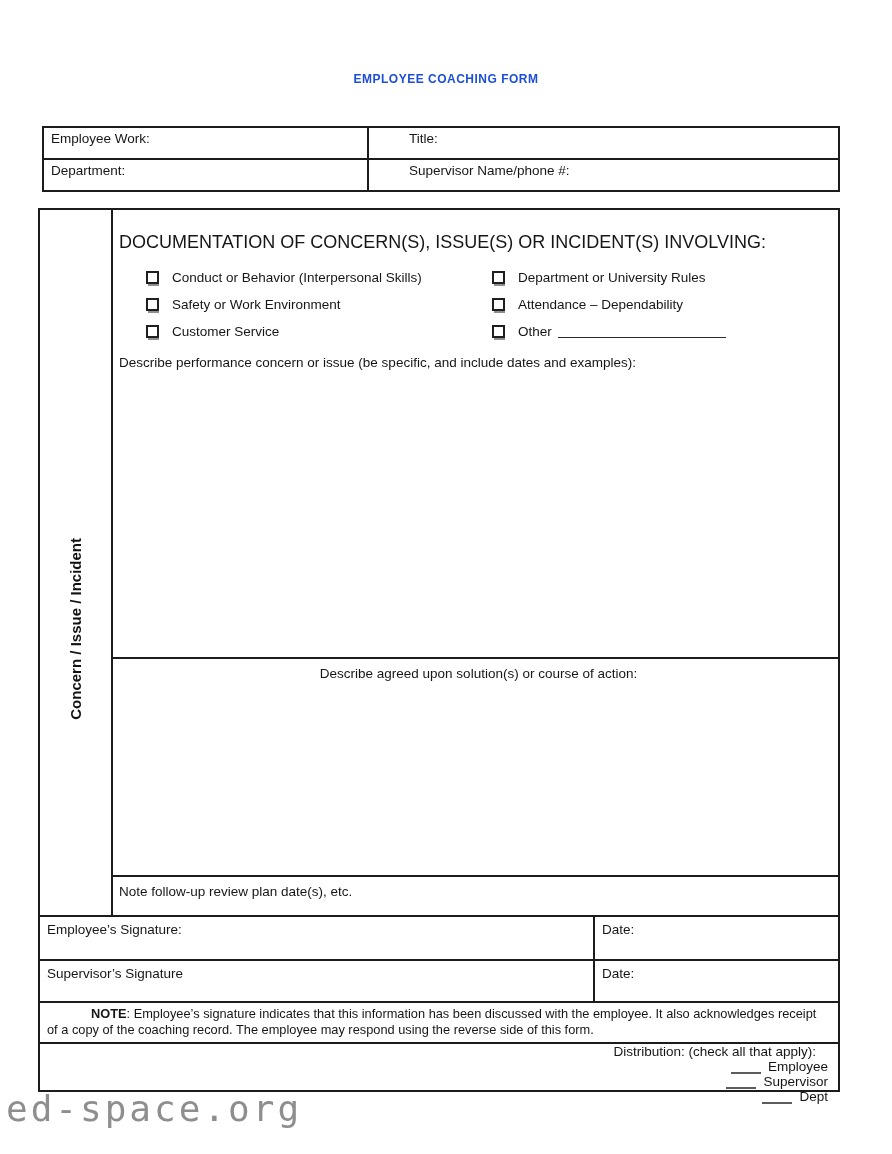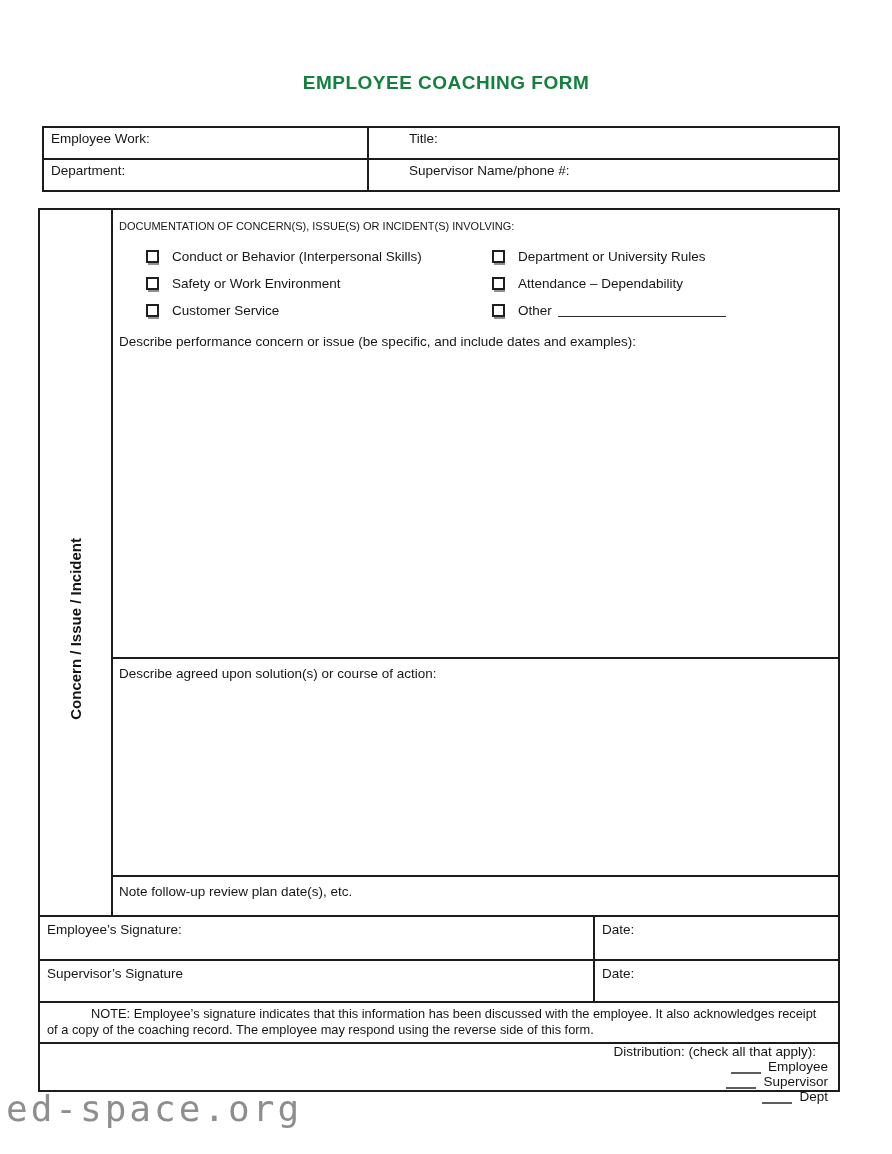--- a/index.html
+++ b/index.html
@@ -11,24 +11,24 @@
     font-family: "Liberation Sans", sans-serif;
     color: #161616;
     overflow: hidden;
   }
   * { box-sizing: border-box; }
 
   .form-title {
     position: absolute;
     top: 72px; left: 0; width: 100%;
     text-align: center;
-    font-size: 19px;
+    font-size: 12px;
     font-weight: bold;
     letter-spacing: 0.5px;
-    color: #15803d;
+    color: #1d4ed8;
   }
 
   
   .info-table {
     position: absolute;
     left: 42px; top: 126px;
     width: 798px;
     border: 2px solid #1c1c1c;
   }
   .info-row { display: flex; height: 30px; }
@@ -55,24 +55,24 @@
     writing-mode: vertical-rl;
     transform: rotate(180deg);
     font-weight: bold;
     font-size: 15px;
     margin-top: 132px;
     white-space: nowrap;
     color: #121212;
   }
   .content-col { flex: 1; display: flex; flex-direction: column; }
   .sec-a { height: 447px; display: flex; flex-direction: column; }
-  .sec-b { height: 218px; border-top: 2px solid #1c1c1c; display: flex; flex-direction: column; }
+  .sec-b { height: 218px; border-top: 2px solid #1c1c1c; display: flex; flex-direction: column; align-items: center; }
   .sec-c { flex: 1; border-top: 2px solid #1c1c1c; }
 
-  .doc-heading { padding: 10px 0 0 6px; font-size: 11px; }
+  .doc-heading { padding: 22px 0 0 6px; font-size: 18px; }
 
   .cb-grid {
     margin: 13px 16px 0 33px;
     display: grid;
     grid-template-columns: 346px 1fr;
     row-gap: 5px;
     text-align: right;
   }
   .cb-item { display: flex; align-items: center; height: 22px; }
   .cb-box {
@@ -110,21 +110,21 @@
   .sig-cell.left { width: 553px; border-radius: 9px; }
   .sig-cell.right { flex: 1; border-left: 2px solid #1c1c1c; }
 
   .note-row {
     border-top: 2px solid #1c1c1c;
     height: 41px;
     padding: 3px 8px 0 7px;
     font-size: 12.8px;
     line-height: 1.22;
   }
-  .note-row b { font-weight: normal; padding-left: 44px; }
+  .note-row b { font-weight: bold; padding-left: 44px; }
 
   .dist-row {
     border-top: 2px solid #1c1c1c;
     height: 48px;
     display: flex;
     align-items: flex-end;
     padding: 0 0 7px 7px;
     font-size: 13.5px;
     flex-direction: column;
   }

